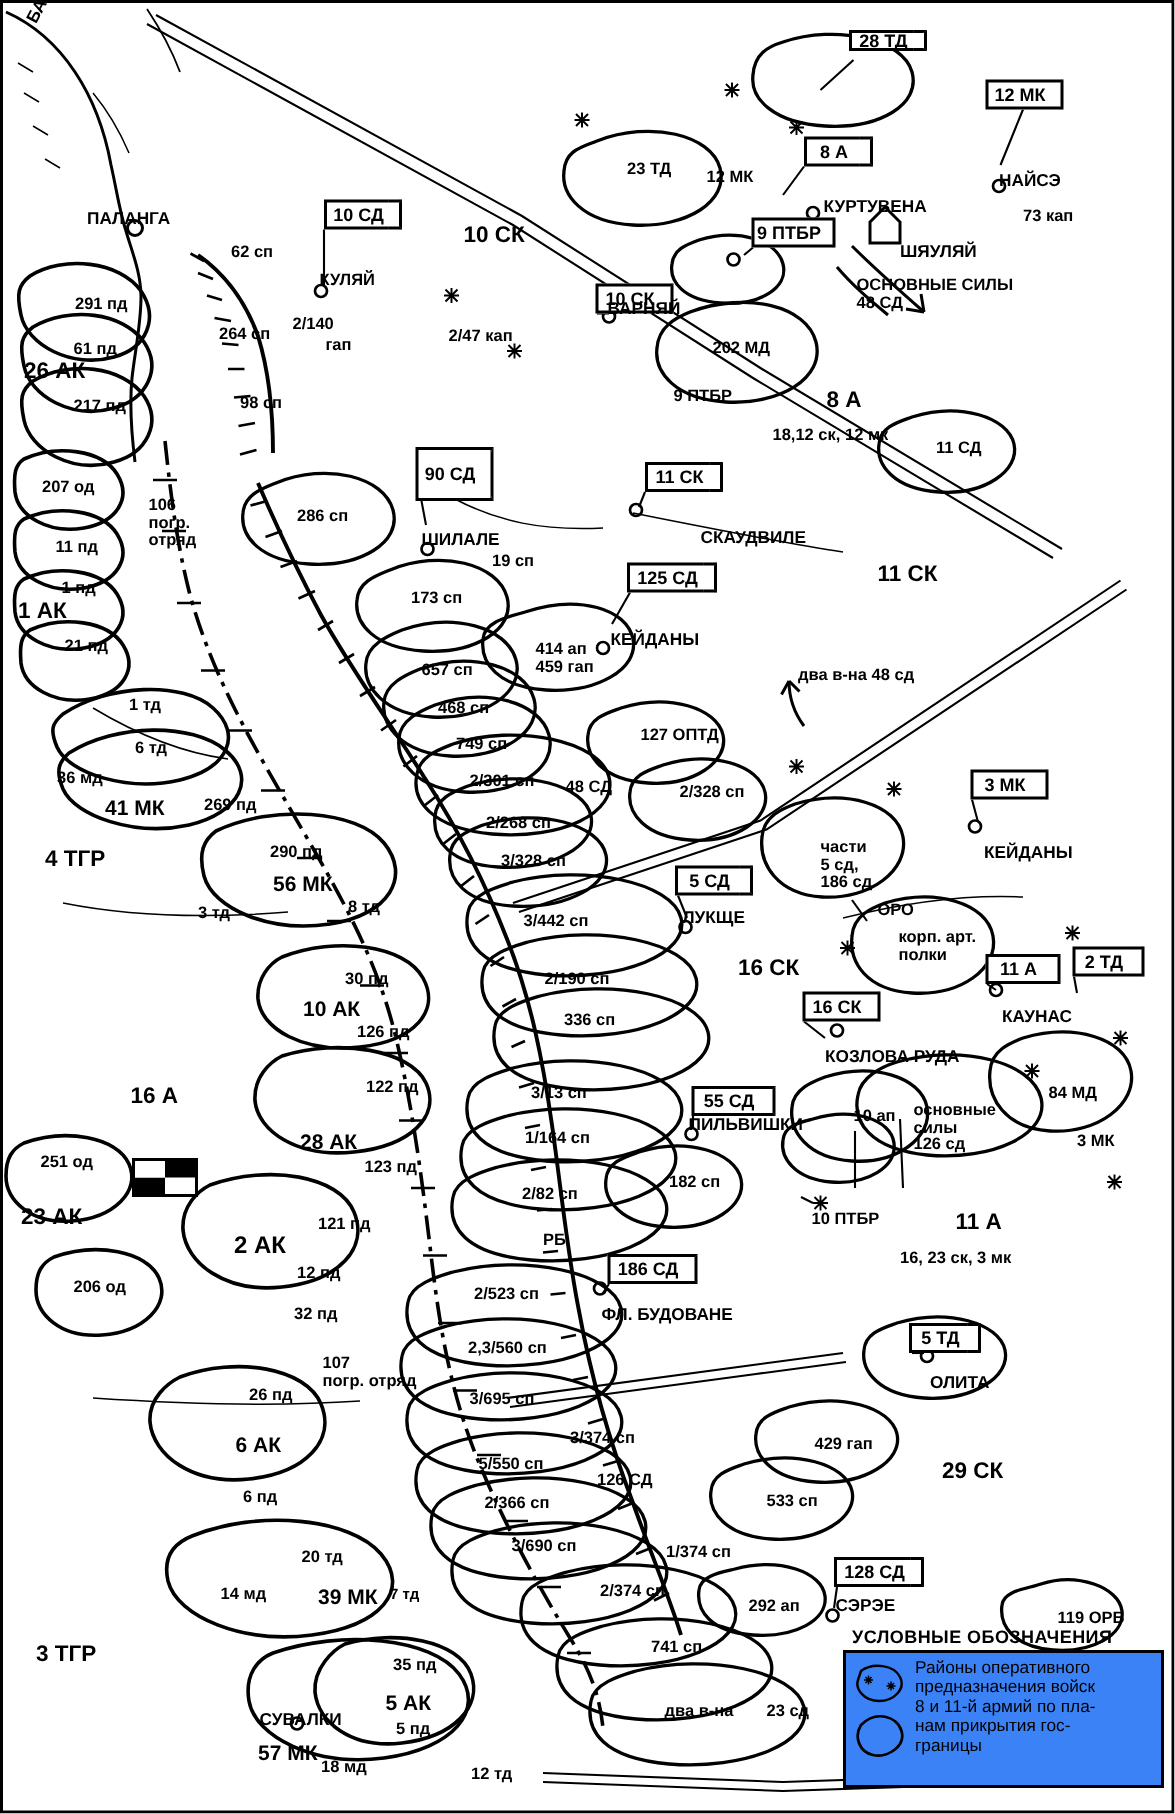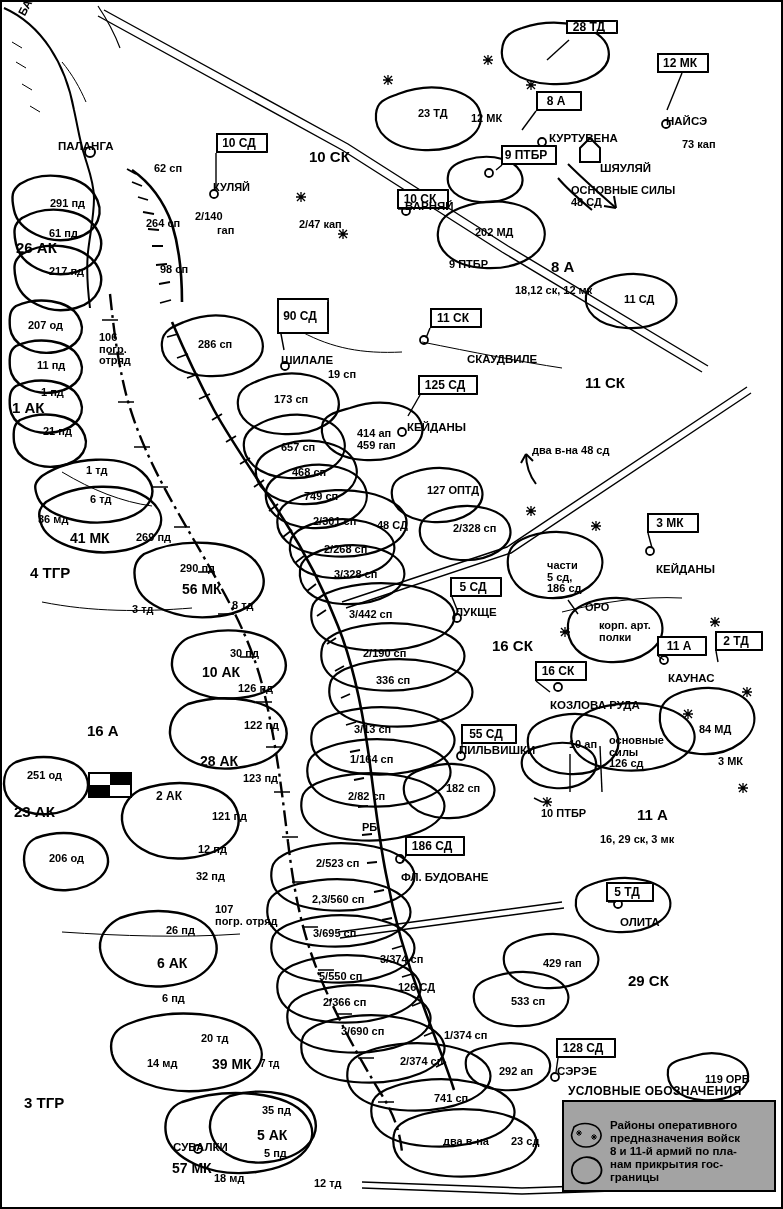--- a/index.html
+++ b/index.html
@@ -54,25 +54,25 @@
     background: #fff;
     clip-path: polygon(0 0, 100% 0, 0 50%, 100% 100%, 0 100%);
     border-top: 2px solid #000;
     border-bottom: 2px solid #000;
     border-right: 2px solid #000;
     box-sizing: border-box;
   }
   .legendbox {
     position: absolute;
     border: 2px solid #000;
-    background: #a3a3a3;
+    background: #3b82f6;
     box-sizing: border-box;
-    padding: 17px 6px;
+    padding: 4px 6px;
     font-size: 11.5px;
-    font-weight: bold;
+    font-weight: normal;
     line-height: 1.12;
     color: #000;
   }
   .legend-title {
     position: absolute;
     font-size: 12px;
     font-weight: bold;
     letter-spacing: .3px;
   }
   .legend-row {
@@ -462,34 +462,34 @@
       <div class="lbl bold" style="left: 171px; top: 1139px; font-size: 11.5px; white-space: pre;">СУВАЛКИ</div>
       <div class="lbl bold" style="left: 14px; top: 238px; font-size: 15px; white-space: pre;">26 АК</div>
       <div class="lbl bold" style="left: 10px; top: 398px; font-size: 15px; white-space: pre;">1 АК</div>
       <div class="lbl bold" style="left: 28px; top: 563px; font-size: 15px; white-space: pre;">4 ТГР</div>
       <div class="lbl bold" style="left: 85px; top: 721px; font-size: 15px; white-space: pre;">16 А</div>
       <div class="lbl bold" style="left: 12px; top: 802px; font-size: 15px; white-space: pre;">23 АК</div>
       <div class="lbl bold" style="left: 68px; top: 529px; font-size: 14px; white-space: pre;">41 МК</div>
       <div class="lbl bold" style="left: 180px; top: 580px; font-size: 14px; white-space: pre;">56 МК</div>
       <div class="lbl bold" style="left: 200px; top: 663px; font-size: 14px; white-space: pre;">10 АК</div>
       <div class="lbl bold" style="left: 198px; top: 752px; font-size: 14px; white-space: pre;">28 АК</div>
-      <div class="lbl bold" style="left: 154px; top: 788px; font-size: 12px; white-space: pre;">2 АК</div>
+      <div class="lbl bold" style="left: 154px; top: 821px; font-size: 16px; white-space: pre;">2 АК</div>
       <div class="lbl bold" style="left: 134px; top: 954px; font-size: 14px; white-space: pre; margin-left: 21px;">6 АК</div>
       <div class="lbl bold" style="left: 210px; top: 1055px; font-size: 14px; white-space: pre;">39 МК</div>
       <div class="lbl bold" style="left: 22px; top: 1093px; font-size: 15px; white-space: pre;">3 ТГР</div>
       <div class="lbl bold" style="left: 170px; top: 1159px; font-size: 14px; white-space: pre;">57 МК</div>
       <div class="lbl bold" style="left: 255px; top: 1126px; font-size: 14px; white-space: pre;">5 АК</div>
       <div class="lbl bold" style="left: 307px; top: 147px; font-size: 15px; white-space: pre;">10 СК</div>
       <div class="lbl bold" style="left: 549px; top: 257px; font-size: 15px; white-space: pre;">8 А</div>
       <div class="lbl bold" style="left: 583px; top: 373px; font-size: 15px; white-space: pre;">11 СК</div>
       <div class="lbl bold" style="left: 490px; top: 636px; font-size: 15px; white-space: pre;">16 СК</div>
       <div class="lbl bold" style="left: 635px; top: 805px; font-size: 15px; white-space: pre;">11 А</div>
       <div class="lbl bold" style="left: 626px; top: 971px; font-size: 15px; white-space: pre;">29 СК</div>
       <div class="lbl bold" style="left: 513px; top: 283px; font-size: 11px; white-space: pre;">18,12 ск, 12 мк</div>
-      <div class="lbl bold" style="left: 598px; top: 832px; font-size: 11px; white-space: pre;">16, 29 ск, 3 мк</div>
+      <div class="lbl bold" style="left: 598px; top: 832px; font-size: 11px; white-space: pre;">16, 23 ск, 3 мк</div>
       <div class="lbl bold" style="left: 152px; top: 161px; font-size: 11px; white-space: pre;">62 сп</div>
       <div class="lbl bold" style="left: 48px; top: 196px; font-size: 11px; white-space: pre;">291 пд</div>
       <div class="lbl bold" style="left: 47px; top: 226px; font-size: 11px; white-space: pre;">61 пд</div>
       <div class="lbl bold" style="left: 144px; top: 216px; font-size: 11px; white-space: pre;">264 сп</div>
       <div class="lbl bold" style="left: 193px; top: 209px; font-size: 11px; white-space: pre;">2/140</div>
       <div class="lbl bold" style="left: 215px; top: 223px; font-size: 11px; white-space: pre;">гап</div>
       <div class="lbl bold" style="left: 47px; top: 264px; font-size: 11px; white-space: pre;">217 пд</div>
       <div class="lbl bold" style="left: 158px; top: 262px; font-size: 11px; white-space: pre;">98 сп</div>
       <div class="lbl bold" style="left: 26px; top: 318px; font-size: 11px; white-space: pre;">207 од</div>
       <div class="lbl bold" style="left: 35px; top: 358px; font-size: 11px; white-space: pre;">11 пд</div>

